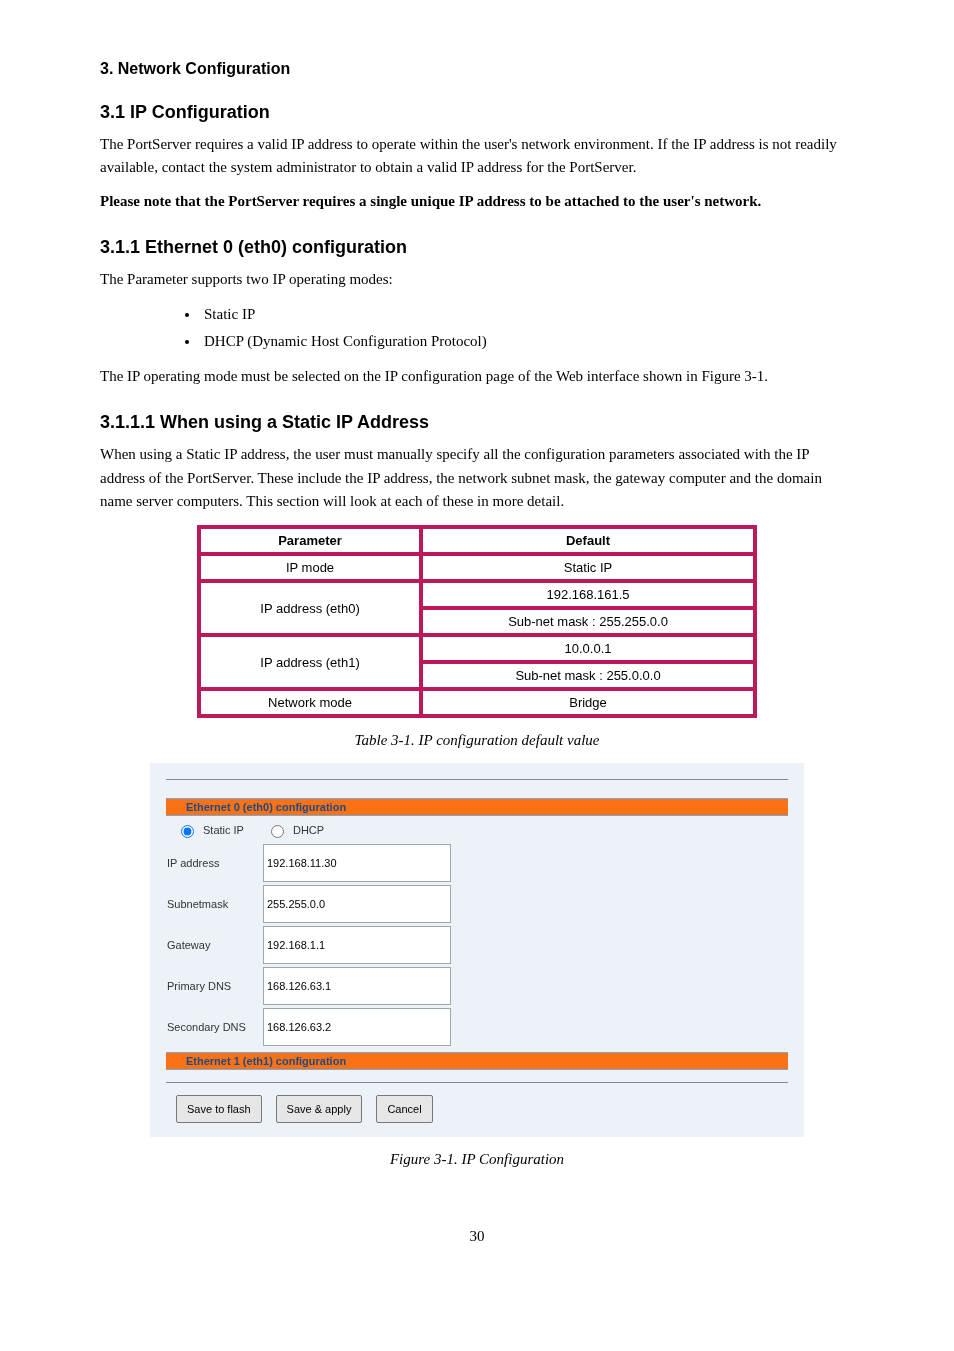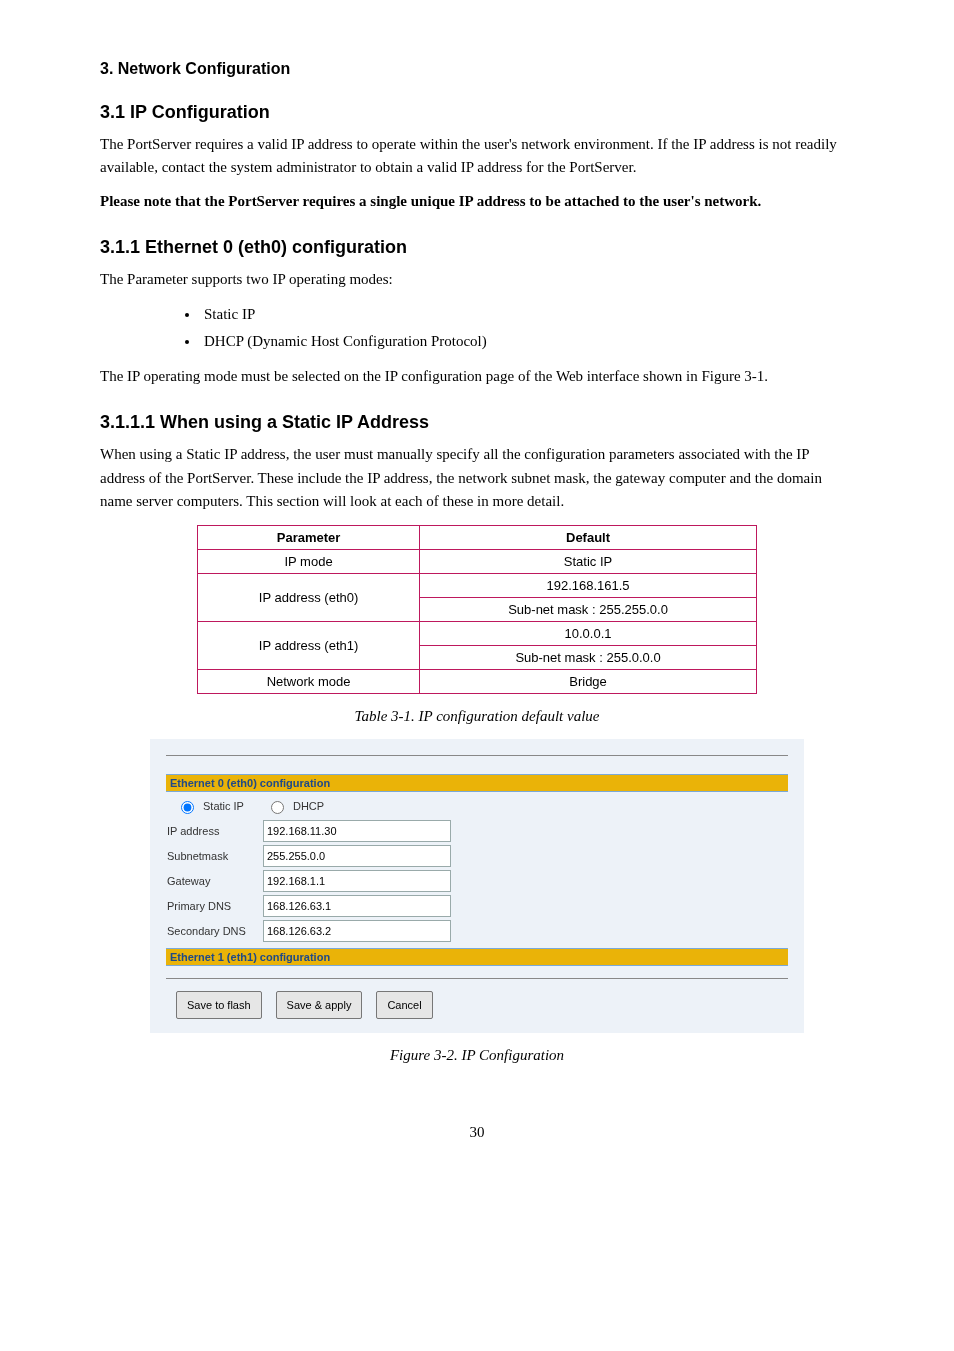--- a/index.html
+++ b/index.html
@@ -37,21 +37,21 @@
   }
   .bold { font-weight: bold; }
 
   
   table.info {
     border-collapse: collapse;
     margin: 12px auto 2px auto;
     width: 560px;
   }
   table.info td, table.info th {
-    border: 1px solid #be185d;
+    border: 4px solid #be185d;
     padding: 4px 8px;
     text-align: center;
     font-family: Arial, Helvetica, sans-serif;
     font-size: 13px;
   }
   table.info th { font-weight: bold; }
 
   
   .shot {
     margin: 14px 50px 0 50px;
@@ -66,44 +66,44 @@
     font-weight: bold;
     margin: 0 0 2px 2px;
     color: #222;
   }
   .shot hr.top {
     border: none;
     border-top: 1px solid #888;
     margin: 2px 0 18px 0;
   }
   .band {
-    background: #eab308;
+    background: #f97316;
     color: #204a87;
     font-weight: bold;
-    padding: 2px 4px;
+    padding: 2px 20px;
     font-size: 11px;
     border-top: 1px solid #7aa9d8;
     border-bottom: 1px solid #7aa9d8;
     margin-bottom: 6px;
   }
   .form-row {
     display: flex;
     align-items: center;
     margin: 3px 0 3px 1px;
     gap: 6px;
   }
   .form-row .lbl {
     width: 90px;
     font-size: 11px;
     color: #333;
   }
   .form-row input[type="text"] {
     width: 180px;
     font-size: 11px;
-    padding: 4px 3px;
+    padding: 12px 3px;
     border: 1px solid #9aa;
   }
   .radio-row { margin: 3px 0 6px 10px; font-size: 11px; display:flex; align-items:center; gap:6px; }
   .radio-row label { margin-right: 16px; }
   .shot hr.bottom {
     border: none;
     border-top: 1px solid #888;
     margin: 12px 0;
   }
   .btn {
@@ -214,15 +214,15 @@
 
   <hr class="bottom">
 
   <div class="btnrow">
     <button class="btn">Save to flash</button>
     <button class="btn">Save &amp; apply</button>
     <button class="btn">Cancel</button>
   </div>
 </div>
 
-<div class="figcap">Figure 3-2. IP Configuration</div>
+<div class="figcap">Figure 3-1. IP Configuration</div>
 
 <div style="text-align:center; margin-top:60px;">30</div>
 
 </body></html>

